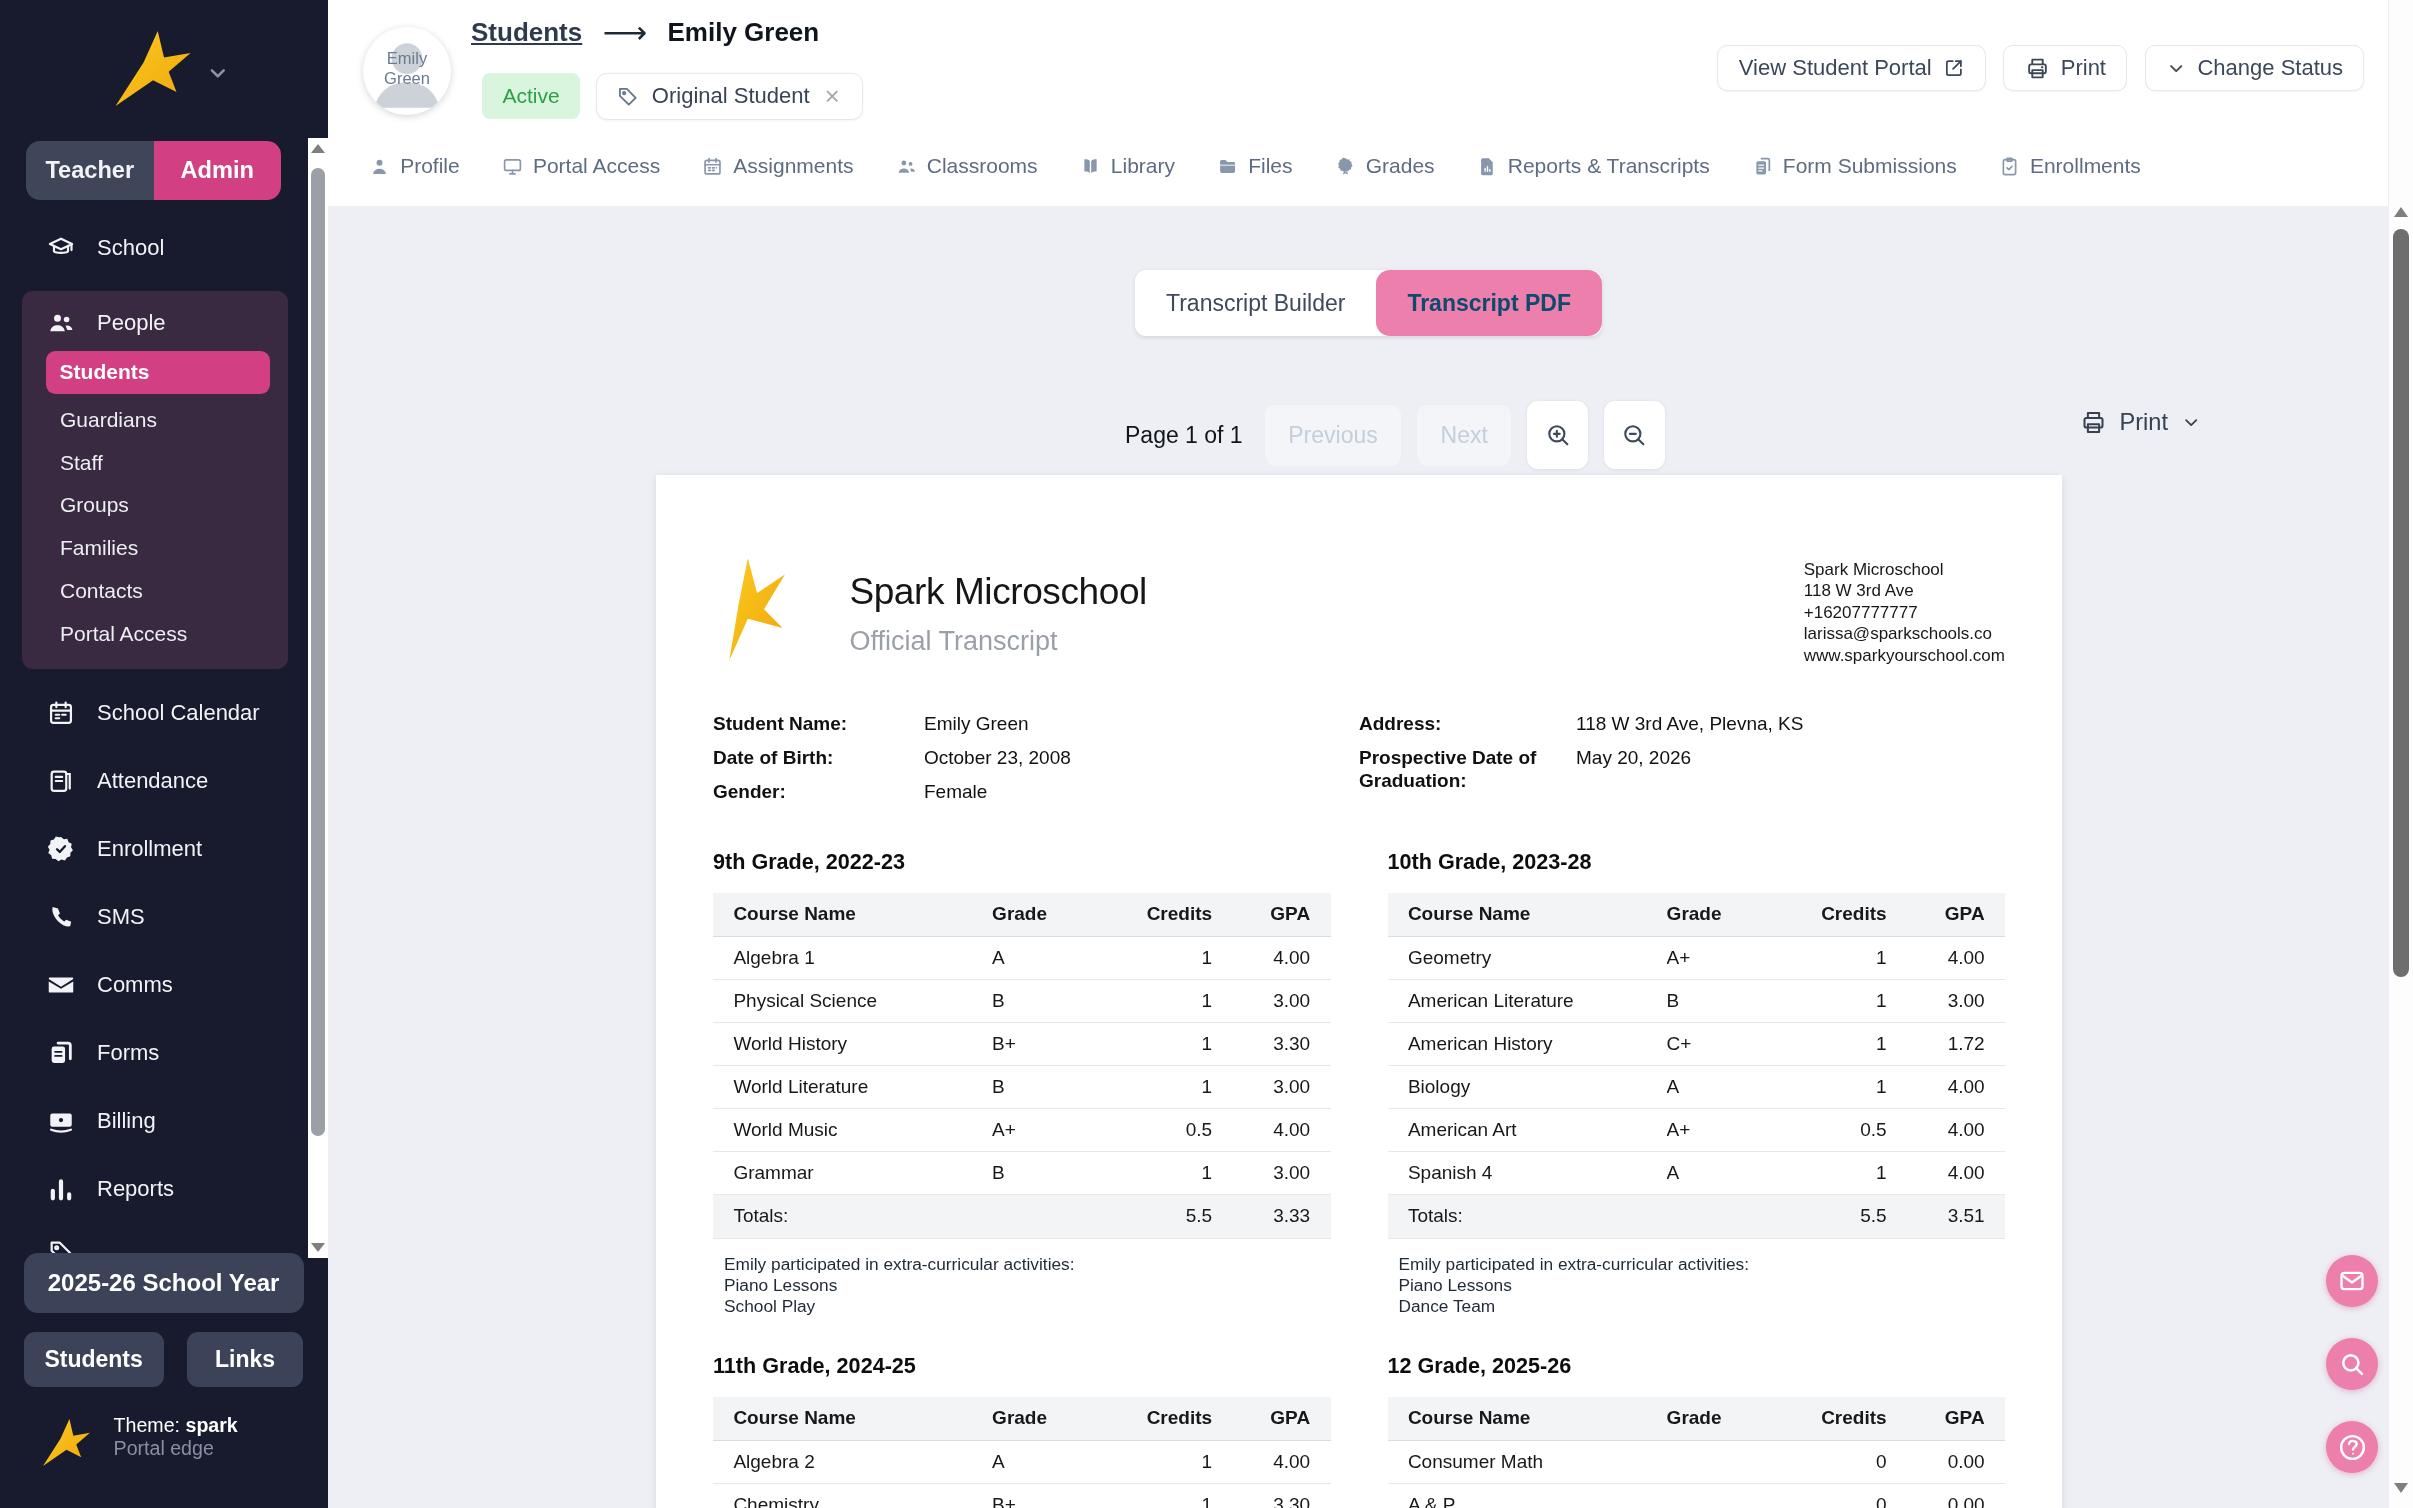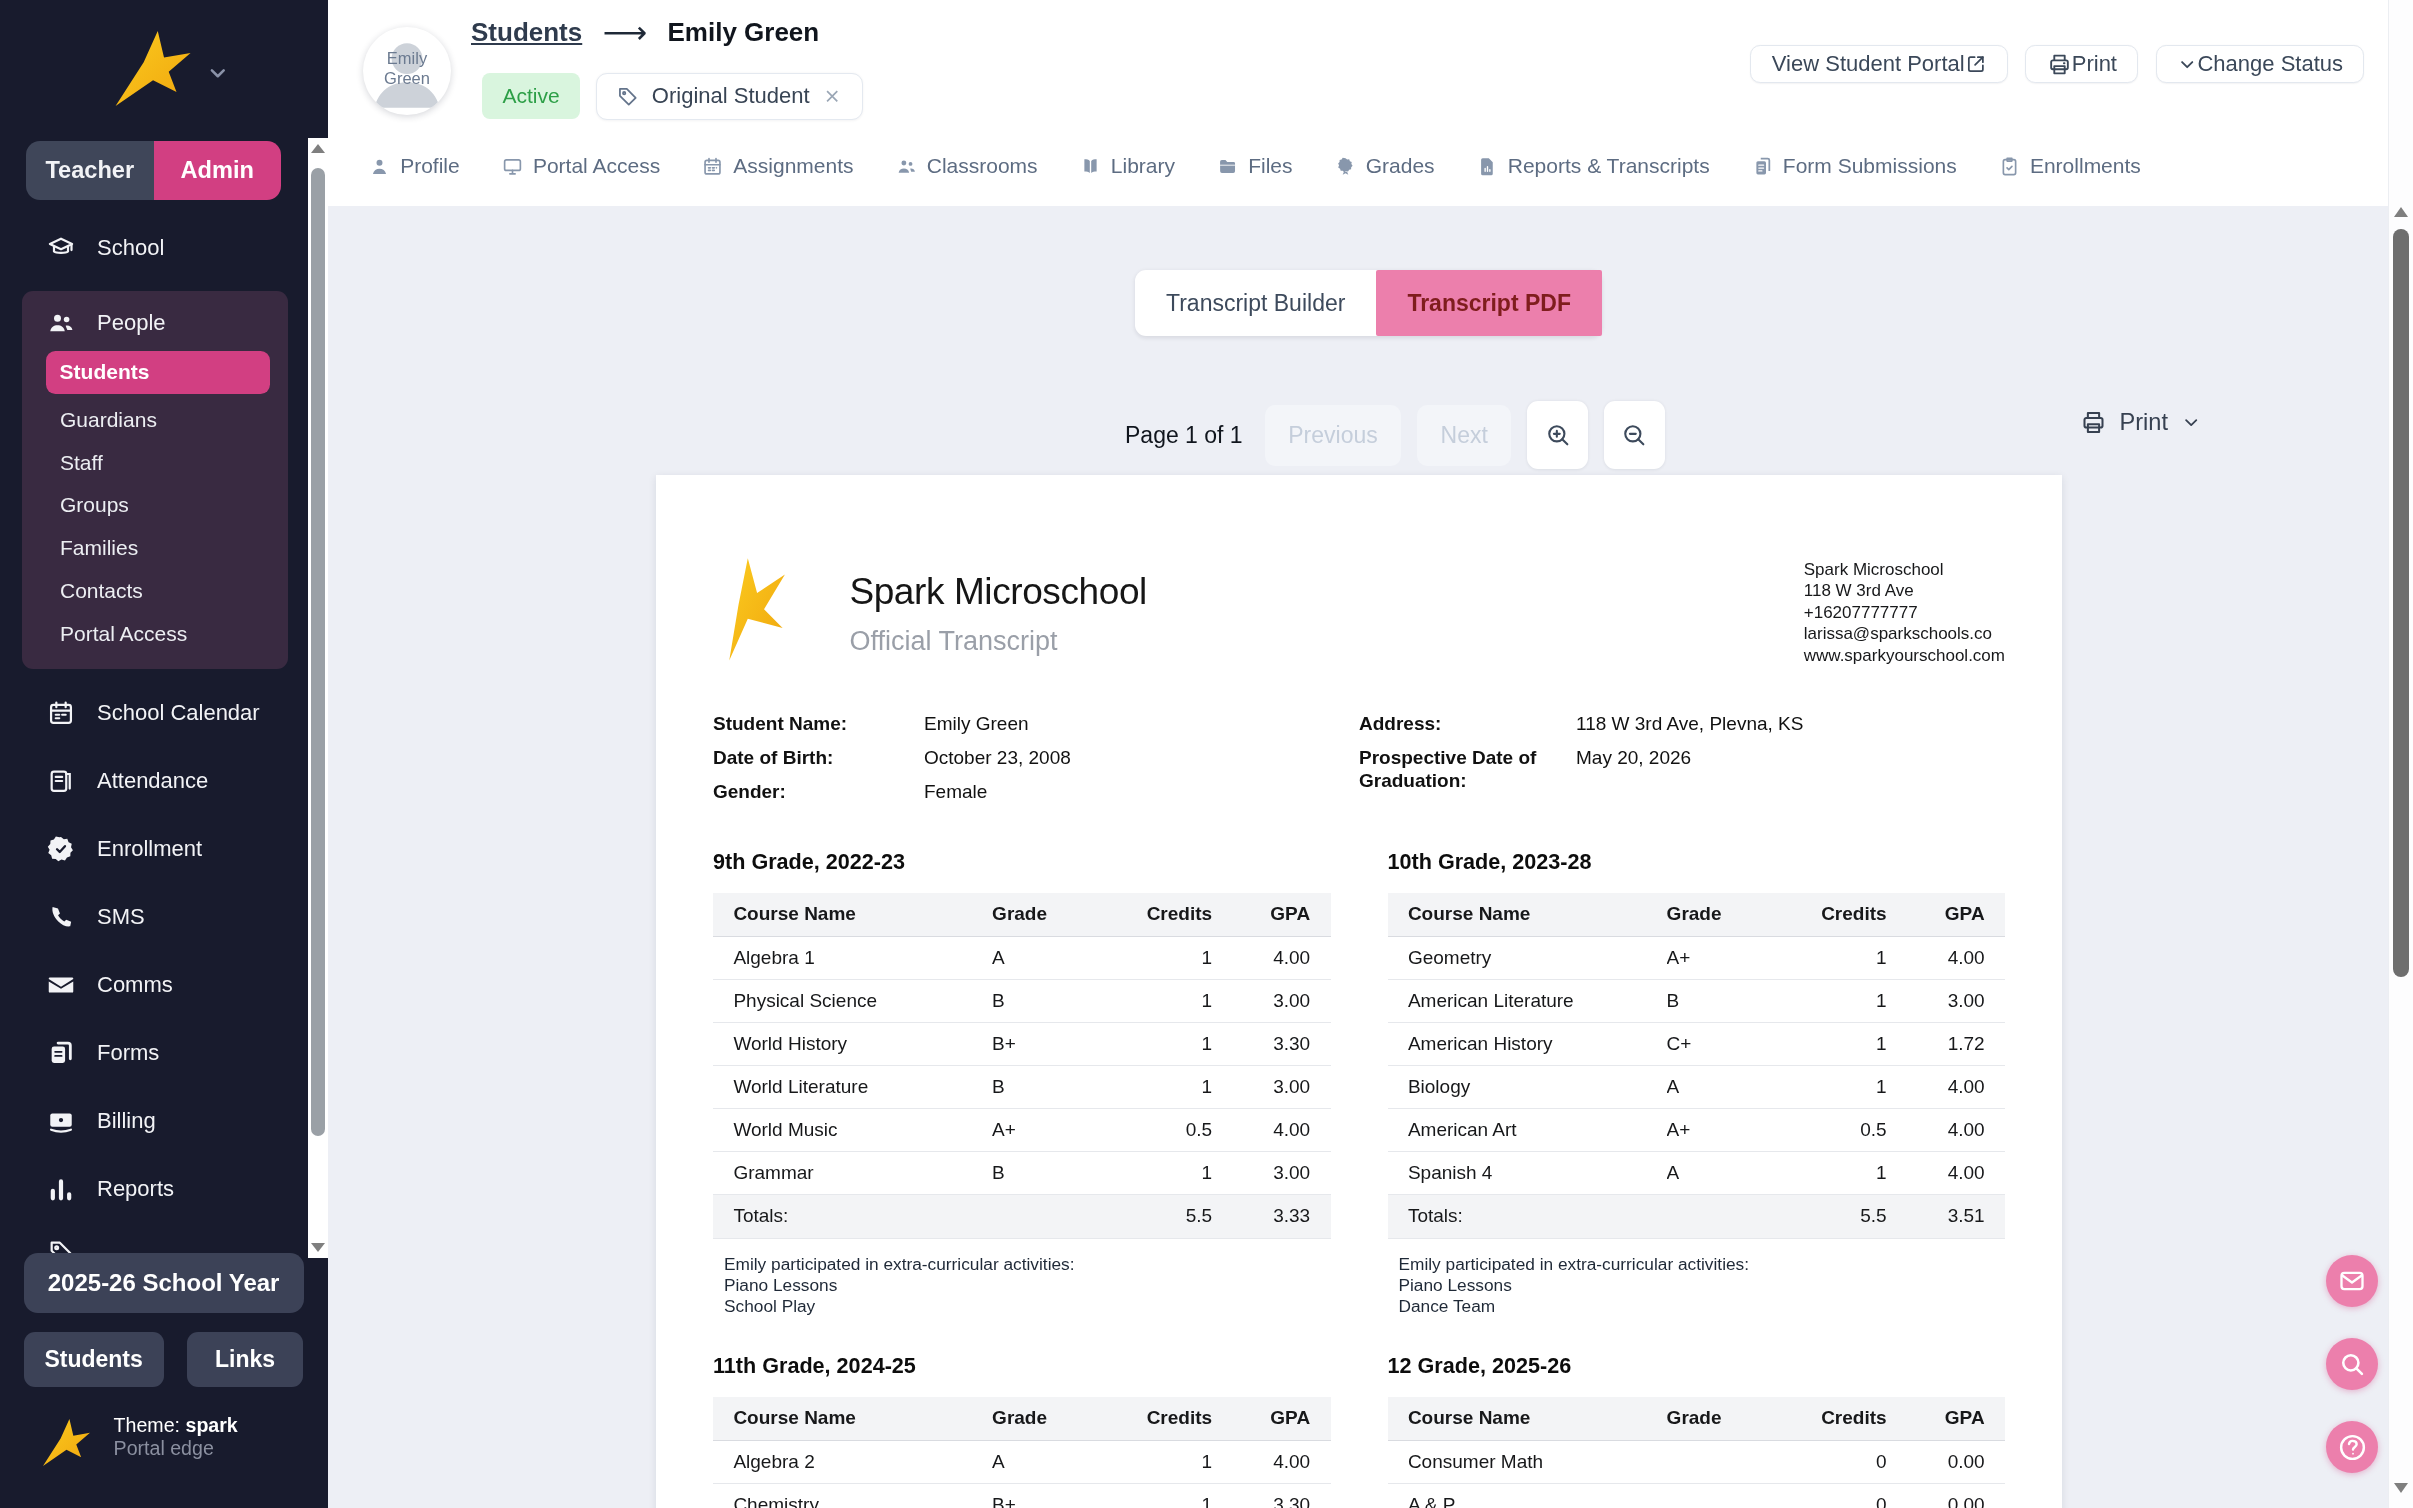--- a/index.html
+++ b/index.html
@@ -47,30 +47,30 @@
   .crumbs{position:absolute;left:143px;top:17.3px;display:flex;align-items:center;gap:20.4px;}
   .crumb-link{font-size:26px;font-weight:bold;color:#2f3b4d;text-decoration:underline;cursor:pointer;}
   .crumb-arrow{font-size:31px;color:#1f2937;line-height:1;}
   .crumb-cur{font-size:26px;font-weight:bold;color:#10151d;}
   .badges{position:absolute;left:154px;top:73px;display:flex;align-items:center;gap:15.7px;}
   .badge-active{background:#d9f5de;color:#2d9f47;font-size:21px;font-weight:normal;border-radius:7.9px;padding:11px 20.4px;}
   .tag-pill{display:flex;align-items:center;gap:12.6px;background:#fff;border:1.6px solid #e4e9f0;border-radius:11px;padding:9.4px 19px;box-shadow:0 0.8px 2.4px rgba(16,24,40,.05);cursor:pointer;}
   .tag-pill .t-label{font-size:22px;color:#384454;}
   .tag-pill .t-x{color:#9aa6b5;}
   .hdr-actions{position:absolute;right:23.6px;top:45px;display:flex;gap:17.3px;}
-  .hbtn{display:flex;align-items:center;height:38px;padding:0 20.4px;background:#fff;border:1.6px solid #e3e8ef;border-radius:10.2px;font-size:22px;color:#3b4859;box-shadow:0 0.8px 1.6px rgba(16,24,40,.05);cursor:pointer;justify-content:center;}
+  .hbtn{display:flex;align-items:center;gap:11px;height:46px;padding:0 20.4px;background:#fff;border:1.6px solid #e3e8ef;border-radius:10.2px;font-size:22px;color:#3b4859;box-shadow:0 0.8px 1.6px rgba(16,24,40,.05);cursor:pointer;justify-content:center;}
   .tabs{position:absolute;left:41px;top:154px;display:flex;align-items:center;gap:42px;}
   .tab{display:flex;align-items:center;gap:10.2px;font-size:21px;color:#5d6c82;cursor:pointer;white-space:nowrap;}
   .tab svg{color:#8897ac;}
 
   .content{position:absolute;left:0;top:206px;right:0;bottom:0;background:#edeff5;}
   .toggle{position:absolute;left:807px;top:64px;height:66px;display:flex;background:#fff;border-radius:11px;box-shadow:0 1.6px 4.7px rgba(16,24,40,.10);}
   .tg-seg{display:flex;align-items:center;justify-content:center;padding:0 31px;font-size:23px;cursor:pointer;}
   .tg-builder{color:#3d4a5c;}
-  .tg-pdf{background:#ec7fac;color:#7f1d1d;font-weight:bold;border-radius:2px;}
+  .tg-pdf{background:#ec7fac;color:#0c4a6e;font-weight:bold;border-radius:14px;}
   .pager{position:absolute;left:797px;top:195px;display:flex;align-items:center;gap:15.7px;}
   .pg-text{font-size:23px;color:#10151d;margin-right:6.3px;}
   .pg-btn{height:61px;padding:0 23.6px;display:flex;align-items:center;background:#f3f5f9;border-radius:10.2px;font-size:23px;color:#c5cedb;cursor:pointer;}
   .pg-zoom{width:61px;height:68px;display:flex;align-items:center;justify-content:center;background:#fff;border-radius:11px;box-shadow:0 0.8px 3.1px rgba(16,24,40,.08);color:#3d4a5c;cursor:pointer;}
   .print-ctl{position:absolute;right:187px;top:203px;display:flex;align-items:center;gap:12.6px;font-size:23.6px;color:#374151;cursor:pointer;}
 
   
   .page{position:absolute;left:328px;top:269px;width:1406px;height:1084px;background:#fff;box-shadow:0 1.6px 7.9px rgba(20,30,50,.10);padding:82px 57px 0;}
   .letterhead{display:flex;}
   .lh-logo{width:116px;height:114px;flex:0 0 auto;}

